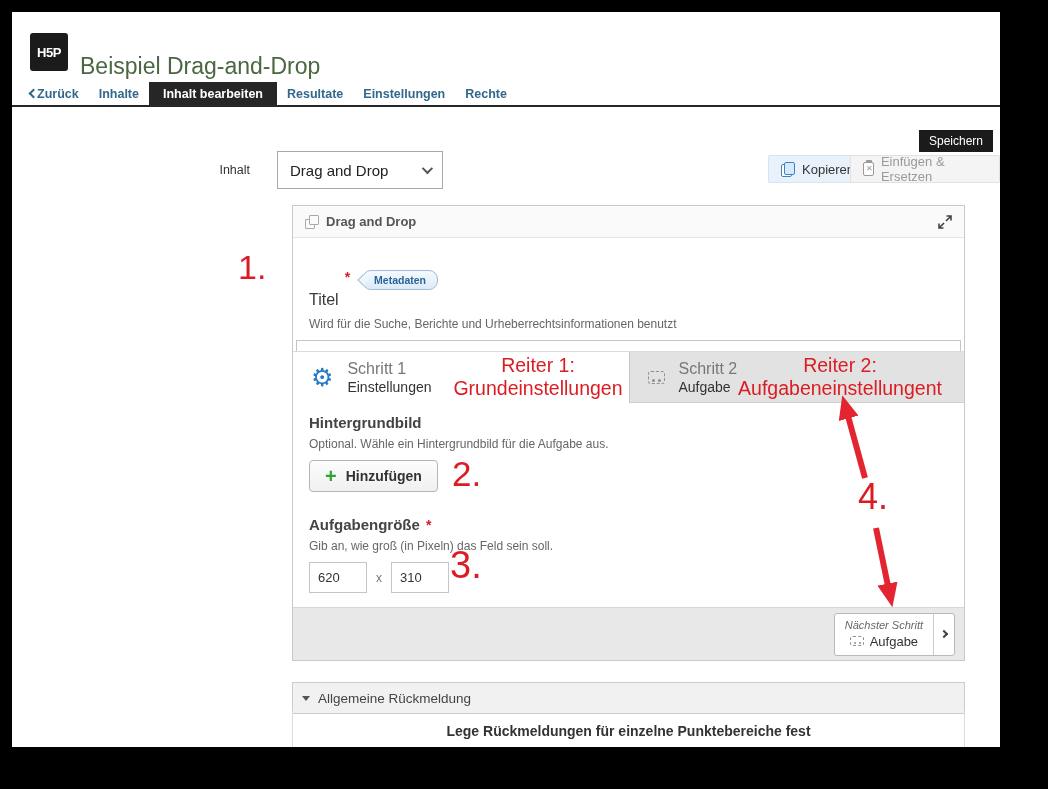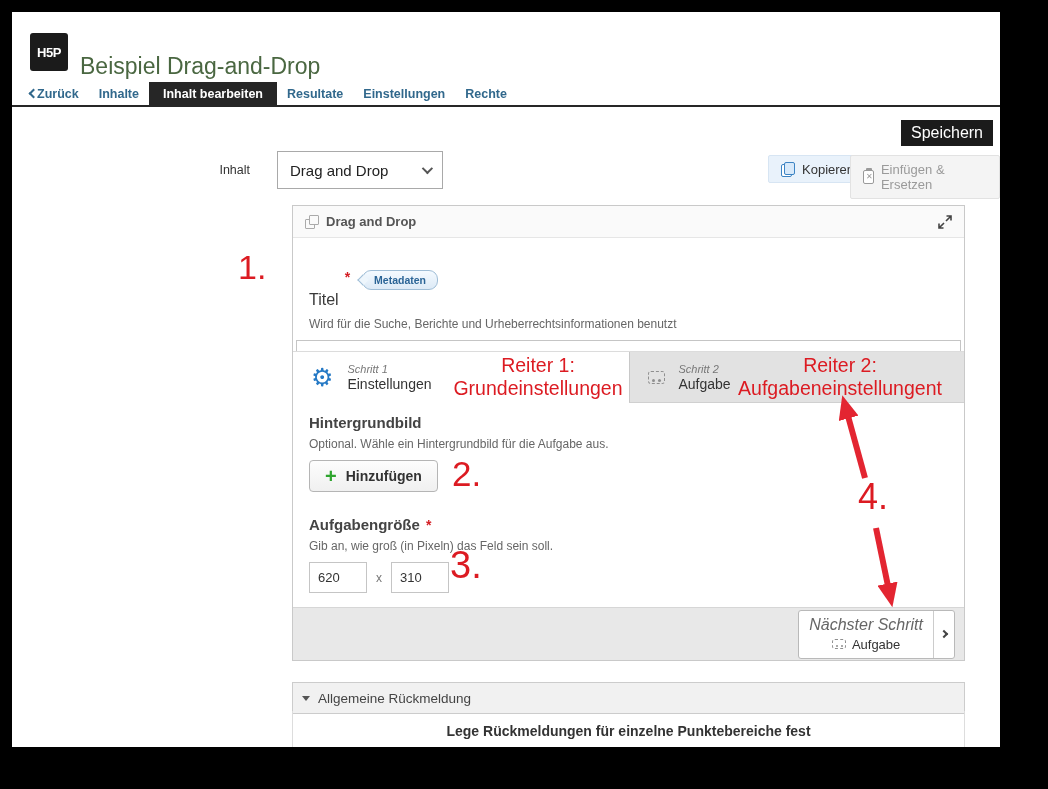--- a/index.html
+++ b/index.html
@@ -11,31 +11,31 @@
           color:#fff; font-weight:bold; font-size:13px; display:flex; align-items:center; justify-content:center; letter-spacing:-0.5px; }
   .page-title { position:absolute; left:68px; top:41px; font-size:23px; font-weight:500; color:#4a6741; }
 
   
   .nav { position:absolute; left:0; top:70px; width:100%; height:25px; display:flex; align-items:stretch; border-bottom:2px solid #262626; }
   .nav a, .nav .nav-item { display:flex; align-items:center; padding:0 10px; font-size:12.5px; font-weight:600; color:#31688c; text-decoration:none; cursor:pointer; }
   .nav .back { margin-left:8px; }
   .chev-left { width:7px; height:7px; border-left:2.5px solid #31688c; border-bottom:2.5px solid #31688c; transform:rotate(45deg); display:inline-block; }
   .nav-item.active { background:#262626; color:#fff; padding:0 14px; }
 
-  .save-btn { position:absolute; right:7px; top:108px; background:#1b1b1b; color:#fff; font-size:16px; padding:4px 10px; cursor:pointer; }
+  .save-btn { position:absolute; right:7px; top:118px; background:#1b1b1b; color:#fff; font-size:12px; padding:4px 10px; cursor:pointer; }
 
   
   .content-label { position:absolute; left:130px; top:151px; width:108px; text-align:right; font-size:12.5px; color:#333; }
   .select-box { position:absolute; left:265px; top:139px; width:166px; height:38px; border:1px solid #a9a9a9; background:#fff;
                 display:flex; align-items:center; padding:0 12px; font-size:15px; color:#222; cursor:pointer; }
   .select-box .chev-down { margin-left:auto; width:8px; height:8px; border-right:2px solid #555; border-bottom:2px solid #555; transform:rotate(45deg) translateY(-2px); }
 
   .copy-btn { position:absolute; left:756px; top:143px; height:28px; display:flex; align-items:center; gap:7px; padding:0 12px;
               background:#e9f2fb; border:1px solid #d7e5f3; border-radius:2px; font-size:13px; color:#333; cursor:pointer; }
-  .paste-btn { position:absolute; left:838px; top:143px; height:44px; display:flex; align-items:center; gap:7px; padding:4px 12px;
+  .paste-btn { position:absolute; left:838px; top:143px; height:28px; display:flex; align-items:center; gap:7px; padding:4px 12px;
                background:#f4f4f4; border:1px solid #e2e2e2; border-radius:2px; font-size:13px; color:#9a9a9a; cursor:pointer; }
   .icon-copy { position:relative; width:14px; height:15px; }
   .icon-copy::before { content:""; position:absolute; left:0; bottom:0; width:9px; height:11px; border:1px solid #3c84c4; border-radius:2px; background:#fff; }
   .icon-copy::after  { content:""; position:absolute; right:0; top:0; width:9px; height:11px; border:1px solid #3c84c4; border-radius:2px; background:#d7e9fa; }
   .icon-paste { position:relative; width:12px; height:14px; border:1px solid #9a9a9a; border-radius:2px; background:#fff; }
   .icon-paste::before { content:""; position:absolute; top:-3px; left:2px; width:6px; height:3px; background:#9a9a9a; border-radius:1px; }
   .icon-paste::after { content:"✕"; position:absolute; left:2px; top:1px; font-size:8px; color:#9a9a9a; }
 
   
   .panel { position:absolute; left:280px; top:193px; width:673px; height:456px; border:1px solid #c9c9c9; background:#fff; }
@@ -58,21 +58,21 @@
   .field-desc { font-size:12px; color:#666; margin:8px 16px 0; }
   .title-input { display:block; width:calc(100% - 6px); margin:9px 3px 0; height:29px; border:1px solid #c5c5c5; padding:0 8px; font-size:13px; }
 
   
   .tabs { position:absolute; left:0; top:145px; right:0; height:52px; display:flex; border-top:1px solid #dcdcdc; }
   .tab { position:relative; width:50%; display:flex; align-items:center; padding-left:18px; gap:14px; cursor:pointer; }
   .tab.active { background:#fff; }
   .tab.inactive { background:#e2e2e2; border-left:1px solid #c8c8c8; border-bottom:1px solid #d0d0d0; }
   .gear { font-size:25px; color:#2579c5; line-height:1; }
   .step-texts { display:flex; flex-direction:column; }
-  .step-caption { font-size:11px; font-style:italic; color:#777; }
+  .step-caption { font-size:16px; color:#777; }
   .step-label { font-size:14px; color:#333; margin-top:1px; }
   .icon-dragdrop { width:17px; height:13px; border:1px dashed #8f8f8f; border-radius:3px; position:relative; }
   .icon-dragdrop::after { content:""; position:absolute; left:3px; bottom:1px; width:3px; height:3px; border-radius:50%;
                           background:#8f8f8f; box-shadow:6px 0 0 #8f8f8f; }
   .icon-dragdrop.sm { width:14px; height:10px; }
   .icon-dragdrop.sm::after { width:2px; height:2px; box-shadow:5px 0 0 #8f8f8f; left:3px; bottom:1px; }
 
   .tab-note { position:absolute; top:2px; text-align:center; color:#dc1b22; font-size:19.5px; line-height:23px; pointer-events:none; }
   .tab-note.t1 { left:150px; width:190px; }
   .tab-note.t2 { right:2px; width:244px; }
@@ -87,21 +87,21 @@
   .size-group { margin-top:24px; }
   .size-row { margin-top:9px; display:flex; align-items:center; }
   .size-input { width:58px; height:31px; border:1px solid #c5c5c5; font-size:13px; padding:0 8px; color:#333; }
   .size-x { margin:0 9px; font-size:12px; color:#777; }
 
   
   .p-footer { position:absolute; left:0; bottom:0; right:0; height:53px; background:#e8e8e8; border-top:1px solid #d6d6d6;
               display:flex; align-items:center; justify-content:flex-end; padding-right:9px; }
   .next-btn { display:flex; align-items:stretch; background:#fff; border:1px solid #b9b9b9; border-radius:3px; cursor:pointer; }
   .next-main { padding:5px 10px 6px; display:flex; flex-direction:column; align-items:center; }
-  .next-caption { font-size:16px; font-style:italic; color:#666; }
+  .next-caption { font-size:11px; font-style:italic; color:#666; }
   .next-label-row { display:flex; align-items:center; gap:6px; margin-top:3px; }
   .next-label { font-size:13px; color:#333; }
   .next-chev { width:21px; border-left:1px solid #ccc; display:flex; align-items:center; justify-content:center; }
   .chev-right { width:6px; height:6px; border-top:2px solid #444; border-right:2px solid #444; transform:rotate(45deg); }
 
   
   .feedback-bar { position:absolute; left:280px; top:670px; width:673px; height:32px; background:#f1f1f1; border:1px solid #ccc;
                   display:flex; align-items:center; gap:8px; padding-left:9px; cursor:pointer; }
   .caret-down { width:0; height:0; border-left:4px solid transparent; border-right:4px solid transparent; border-top:5px solid #555; }
   .feedback-title { font-size:13.5px; color:#444; }

